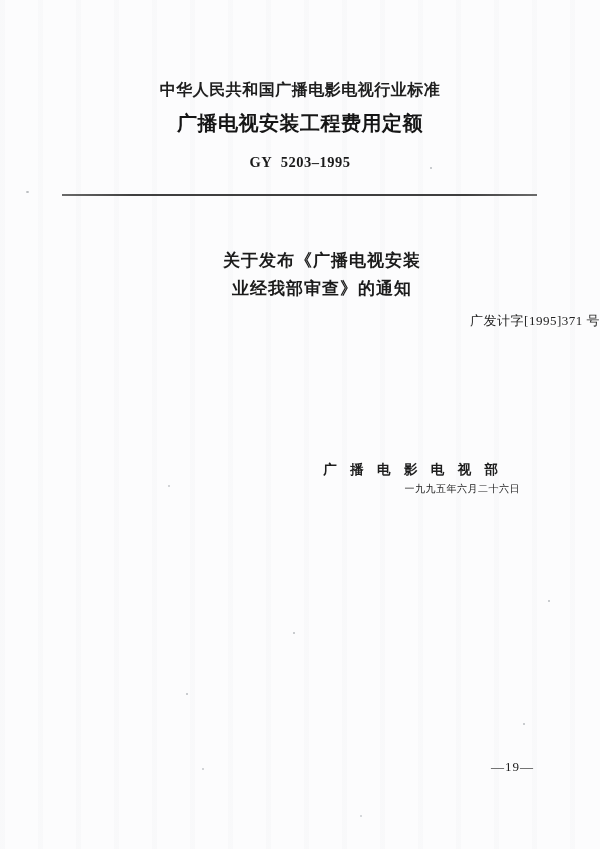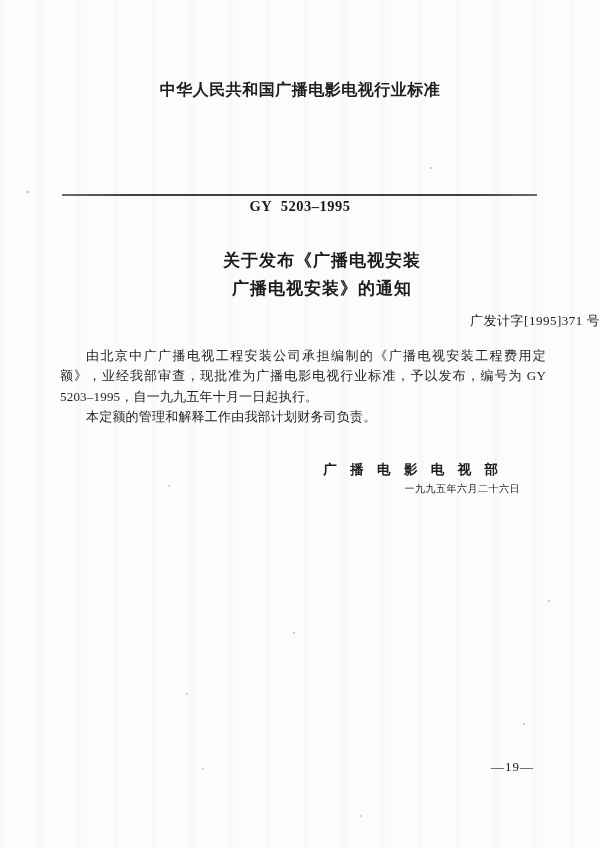--- a/index.html
+++ b/index.html
@@ -49,21 +49,20 @@
   .std-no {
     position: absolute;
     top: 154px; left: 0; right: 0;
     text-align: center;
     font-family: "Liberation Serif", "DejaVu Serif", serif;
     font-size: 14.5px;
     font-weight: 700;
     letter-spacing: 0.5px;
     word-spacing: 5px;
     color: #1a1a1a;
-    margin-top: 44px;
   }
 
   .rule {
     position: absolute;
     top: 194px;
     left: 62px;
     width: 475px;
     height: 2px;
     background: linear-gradient(90deg, #6a6a6a, #3f3f3f 15%, #3f3f3f 85%, #6a6a6a);
   }
@@ -159,36 +158,33 @@
   .sp8 { left: 548px; top: 600px; }
   .sp9 { left: 168px; top: 485px; background: #c4c7ca; }
 </style>
 </head>
 <body>
 
 <div class="page">
 
   <div class="std-line">中华人民共和国广播电影电视行业标准</div>
 
+  <div class="doc-title">广播电视安装工程费用定额</div>
 
   <div class="std-no">GY 5203–1995</div>
 
   <div class="rule"></div>
 
   <div class="notice">
     <div>关于发布《广播电视安装</div>
-    <div>广播电视安装》的通知</div>
+    <div>业经我部审查》的通知</div>
   </div>
 
   <div class="doc-no">广发计字[1995]371 号</div>
 
-  <div class="body-text">
-    <p>由北京中广广播电视工程安装公司承担编制的《广播电视安装工程费用定额》，业经我部审查，现批准为广播电影电视行业标准，予以发布，编号为 GY 5203–1995，自一九九五年十月一日起执行。</p>
-    <p>本定额的管理和解释工作由我部计划财务司负责。</p>
-  </div>
 
   <div class="sig-issuer">广 播 电 影 电 视 部</div>
 
   <div class="sig-date">一九九五年六月二十六日</div>
 
   <div class="page-no">—19—</div>
 
   <i class="speckle sp1"></i>
   <i class="speckle sp2"></i>
   <i class="speckle sp3"></i>

